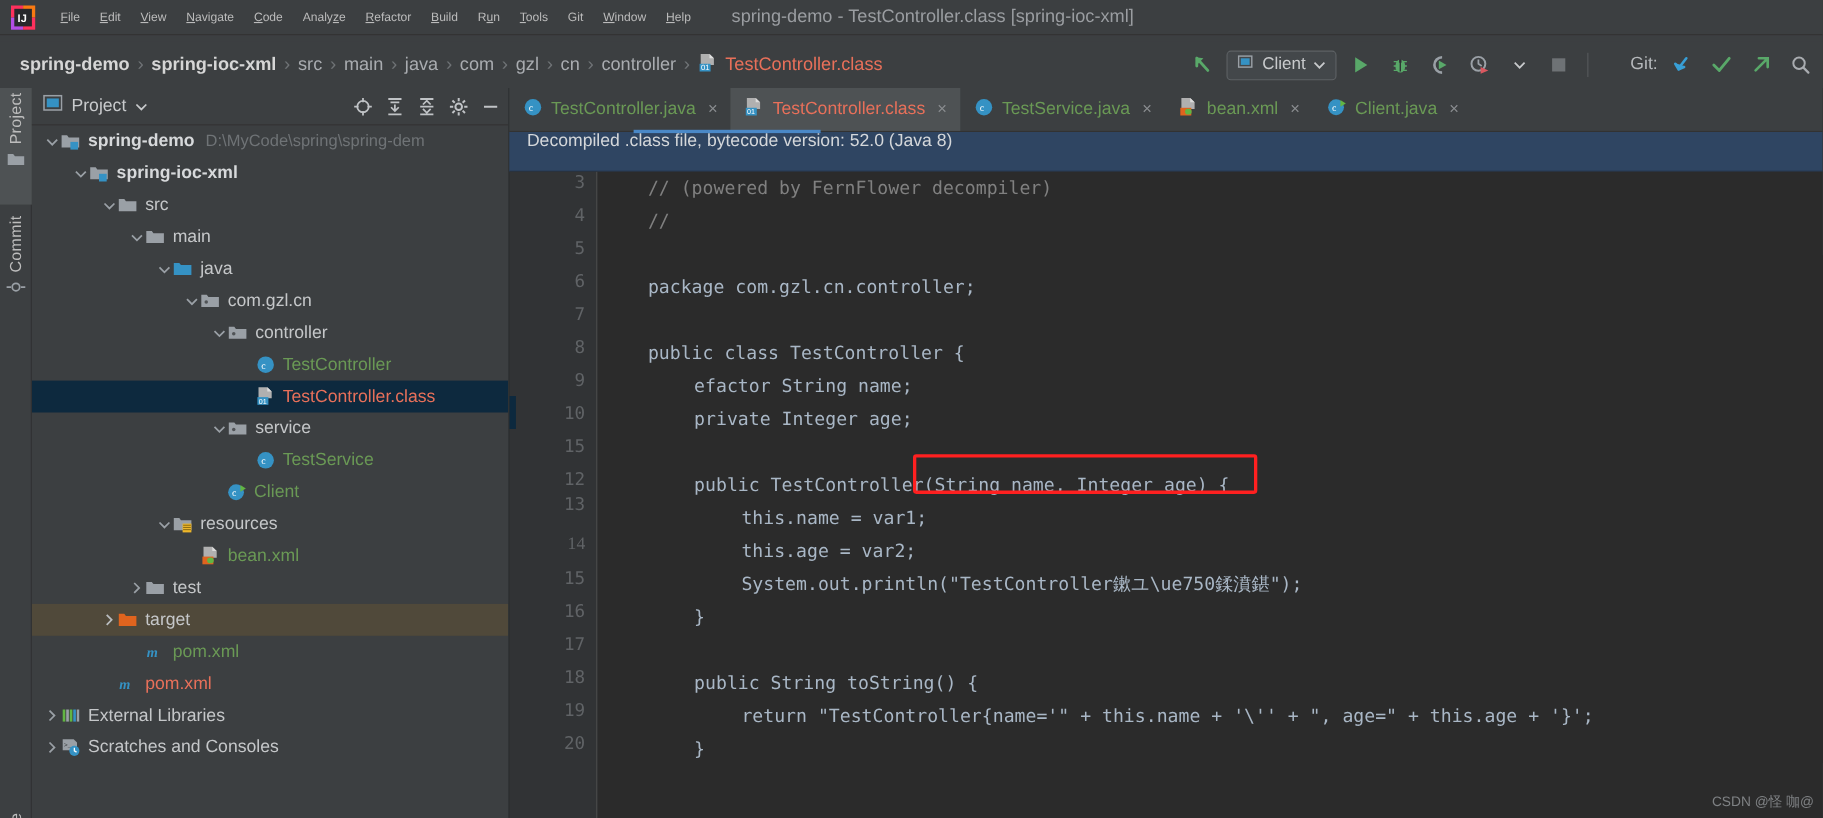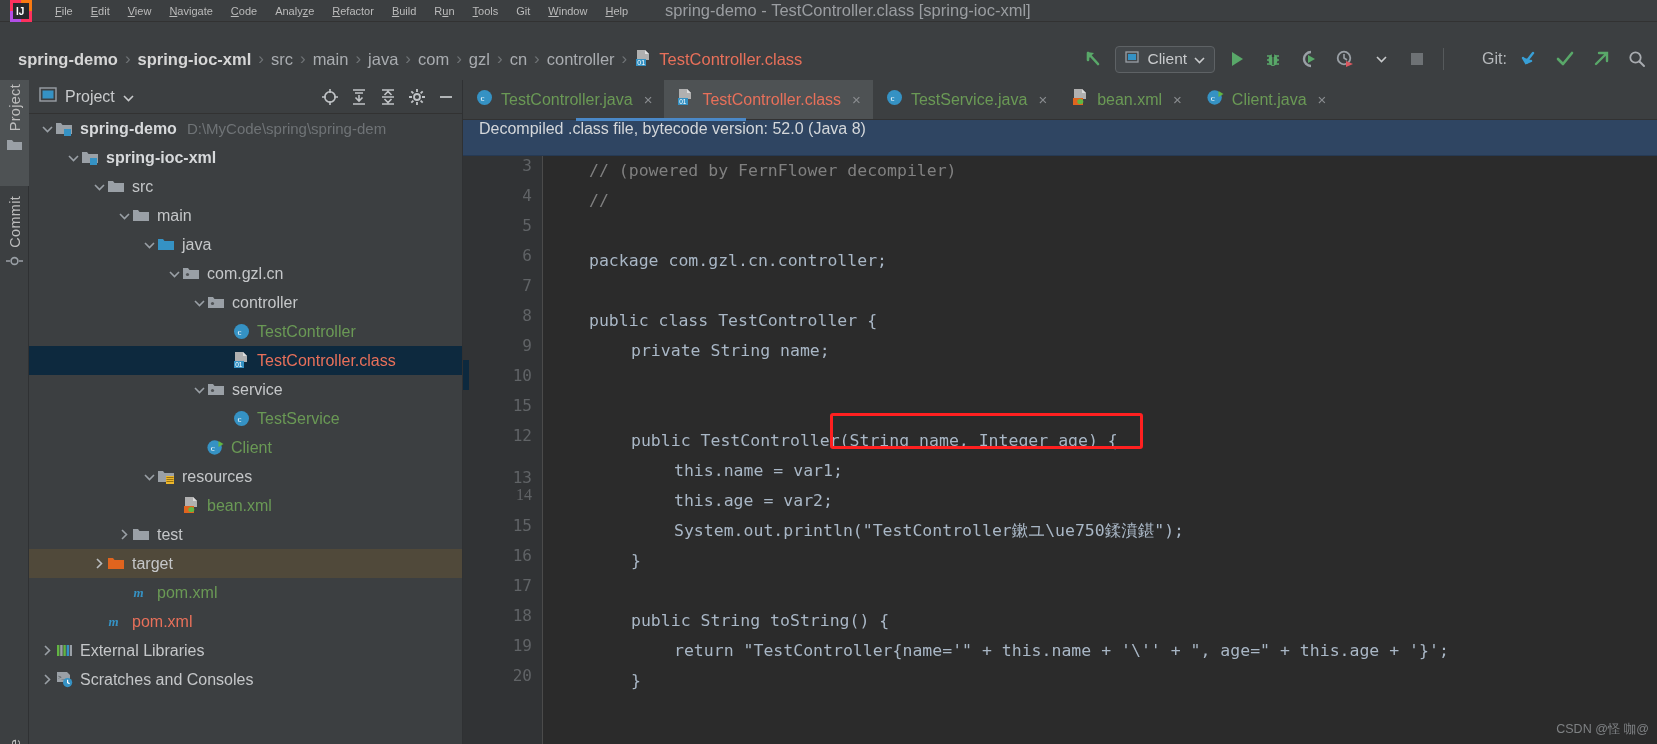--- a/index.html
+++ b/index.html
@@ -6,21 +6,21 @@
   html, body {
     width: 1657px; height: 744px;
     background: #3c3f41;
     font-family: "Liberation Sans", sans-serif;
     overflow: hidden;
   }
   #app { position: relative; width: 1657px; height: 744px; background: #3c3f41; }
 
   
   .menubar {
-    position: absolute; top: 0; left: 0; width: 1657px; height: 22px;
+    position: absolute; top: 0; left: 0; width: 1657px; height: 32px;
     background: #3c3f41; display: flex; align-items: center;
     border-bottom: 1px solid #323232;
   }
   .ij-logo {
     width: 26px; height: 26px; margin-left: 8px; margin-right: 12px;
     position: relative; flex: 0 0 auto;
   }
   .menu-item {
     color: #bbbbbb; font-size: 11px; padding: 2px 9px; cursor: default;
     white-space: nowrap;
@@ -718,38 +718,39 @@
         <div class="glineno" style="top:0px;">3</div>
         <div class="glineno" style="top:30px;">4</div>
         <div class="glineno" style="top:60px;">5</div>
         <div class="glineno" style="top:90px;">6</div>
         <div class="glineno" style="top:120px;">7</div>
         <div class="glineno" style="top:150px;">8</div>
         <div class="glineno" style="top:180px;">9</div>
         <div class="glineno" style="top:210px;">10</div>
         <div class="glineno" style="top:240px;">15</div>
         <div class="glineno" style="top:270px;">12</div>
-        <div class="glineno" style="top:312px;">13</div>
+        <div class="glineno" style="top:293px;">13</div>
         <div class="glineno" style="top:330px;font-family:Liberation Serif, serif;">14</div>
         <div class="glineno" style="top:360px;">15</div>
         <div class="glineno" style="top:390px;">16</div>
         <div class="glineno" style="top:420px;">17</div>
         <div class="glineno" style="top:450px;">18</div>
         <div class="glineno" style="top:480px;">19</div>
         <div class="glineno" style="top:510px;">20</div>
       </div>
 
       <div class="code">
         <div class="cline cmt" style="top:0px;">// (powered by FernFlower decompiler)</div>
         <div class="cline cmt" style="top:30px;">//</div>
         <div class="cline" style="top:60px;"></div>
         <div class="cline plain" style="top:90px;">package com.gzl.cn.controller;</div>
         <div class="cline" style="top:120px;"></div>
         <div class="cline plain" style="top:150px;">public class TestController {</div>
-        <div class="cline plain" style="top:180px;left:52px;">private String name;</div>
+        <div class="cline plain" style="top:180px;left:52px;">efactor String name;</div>
+        <div class="cline plain" style="top:210px;left:52px;">private Integer age;</div>
         <div class="cline" style="top:240px;"></div>
         <div class="cline plain" style="top:270px;left:52px;">public TestController(String name, Integer age) {</div>
         <div class="cline plain" style="top:300px;left:95px;">this.name = var1;</div>
         <div class="cline plain" style="top:330px;left:95px;">this.age = var2;</div>
         <div class="cline plain" style="top:360px;left:95px;">System.out.println("TestController鏉ユ\ue750鍒濆鍖");</div>
         <div class="cline plain" style="top:390px;left:52px;">}</div>
         <div class="cline" style="top:420px;"></div>
         <div class="cline plain" style="top:450px;left:52px;">public String toString() {</div>
         <div class="cline plain" style="top:480px;left:95px;">return "TestController{name='" + this.name + '\'' + ", age=" + this.age + '}';</div>
         <div class="cline plain" style="top:510px;left:52px;">}</div>

